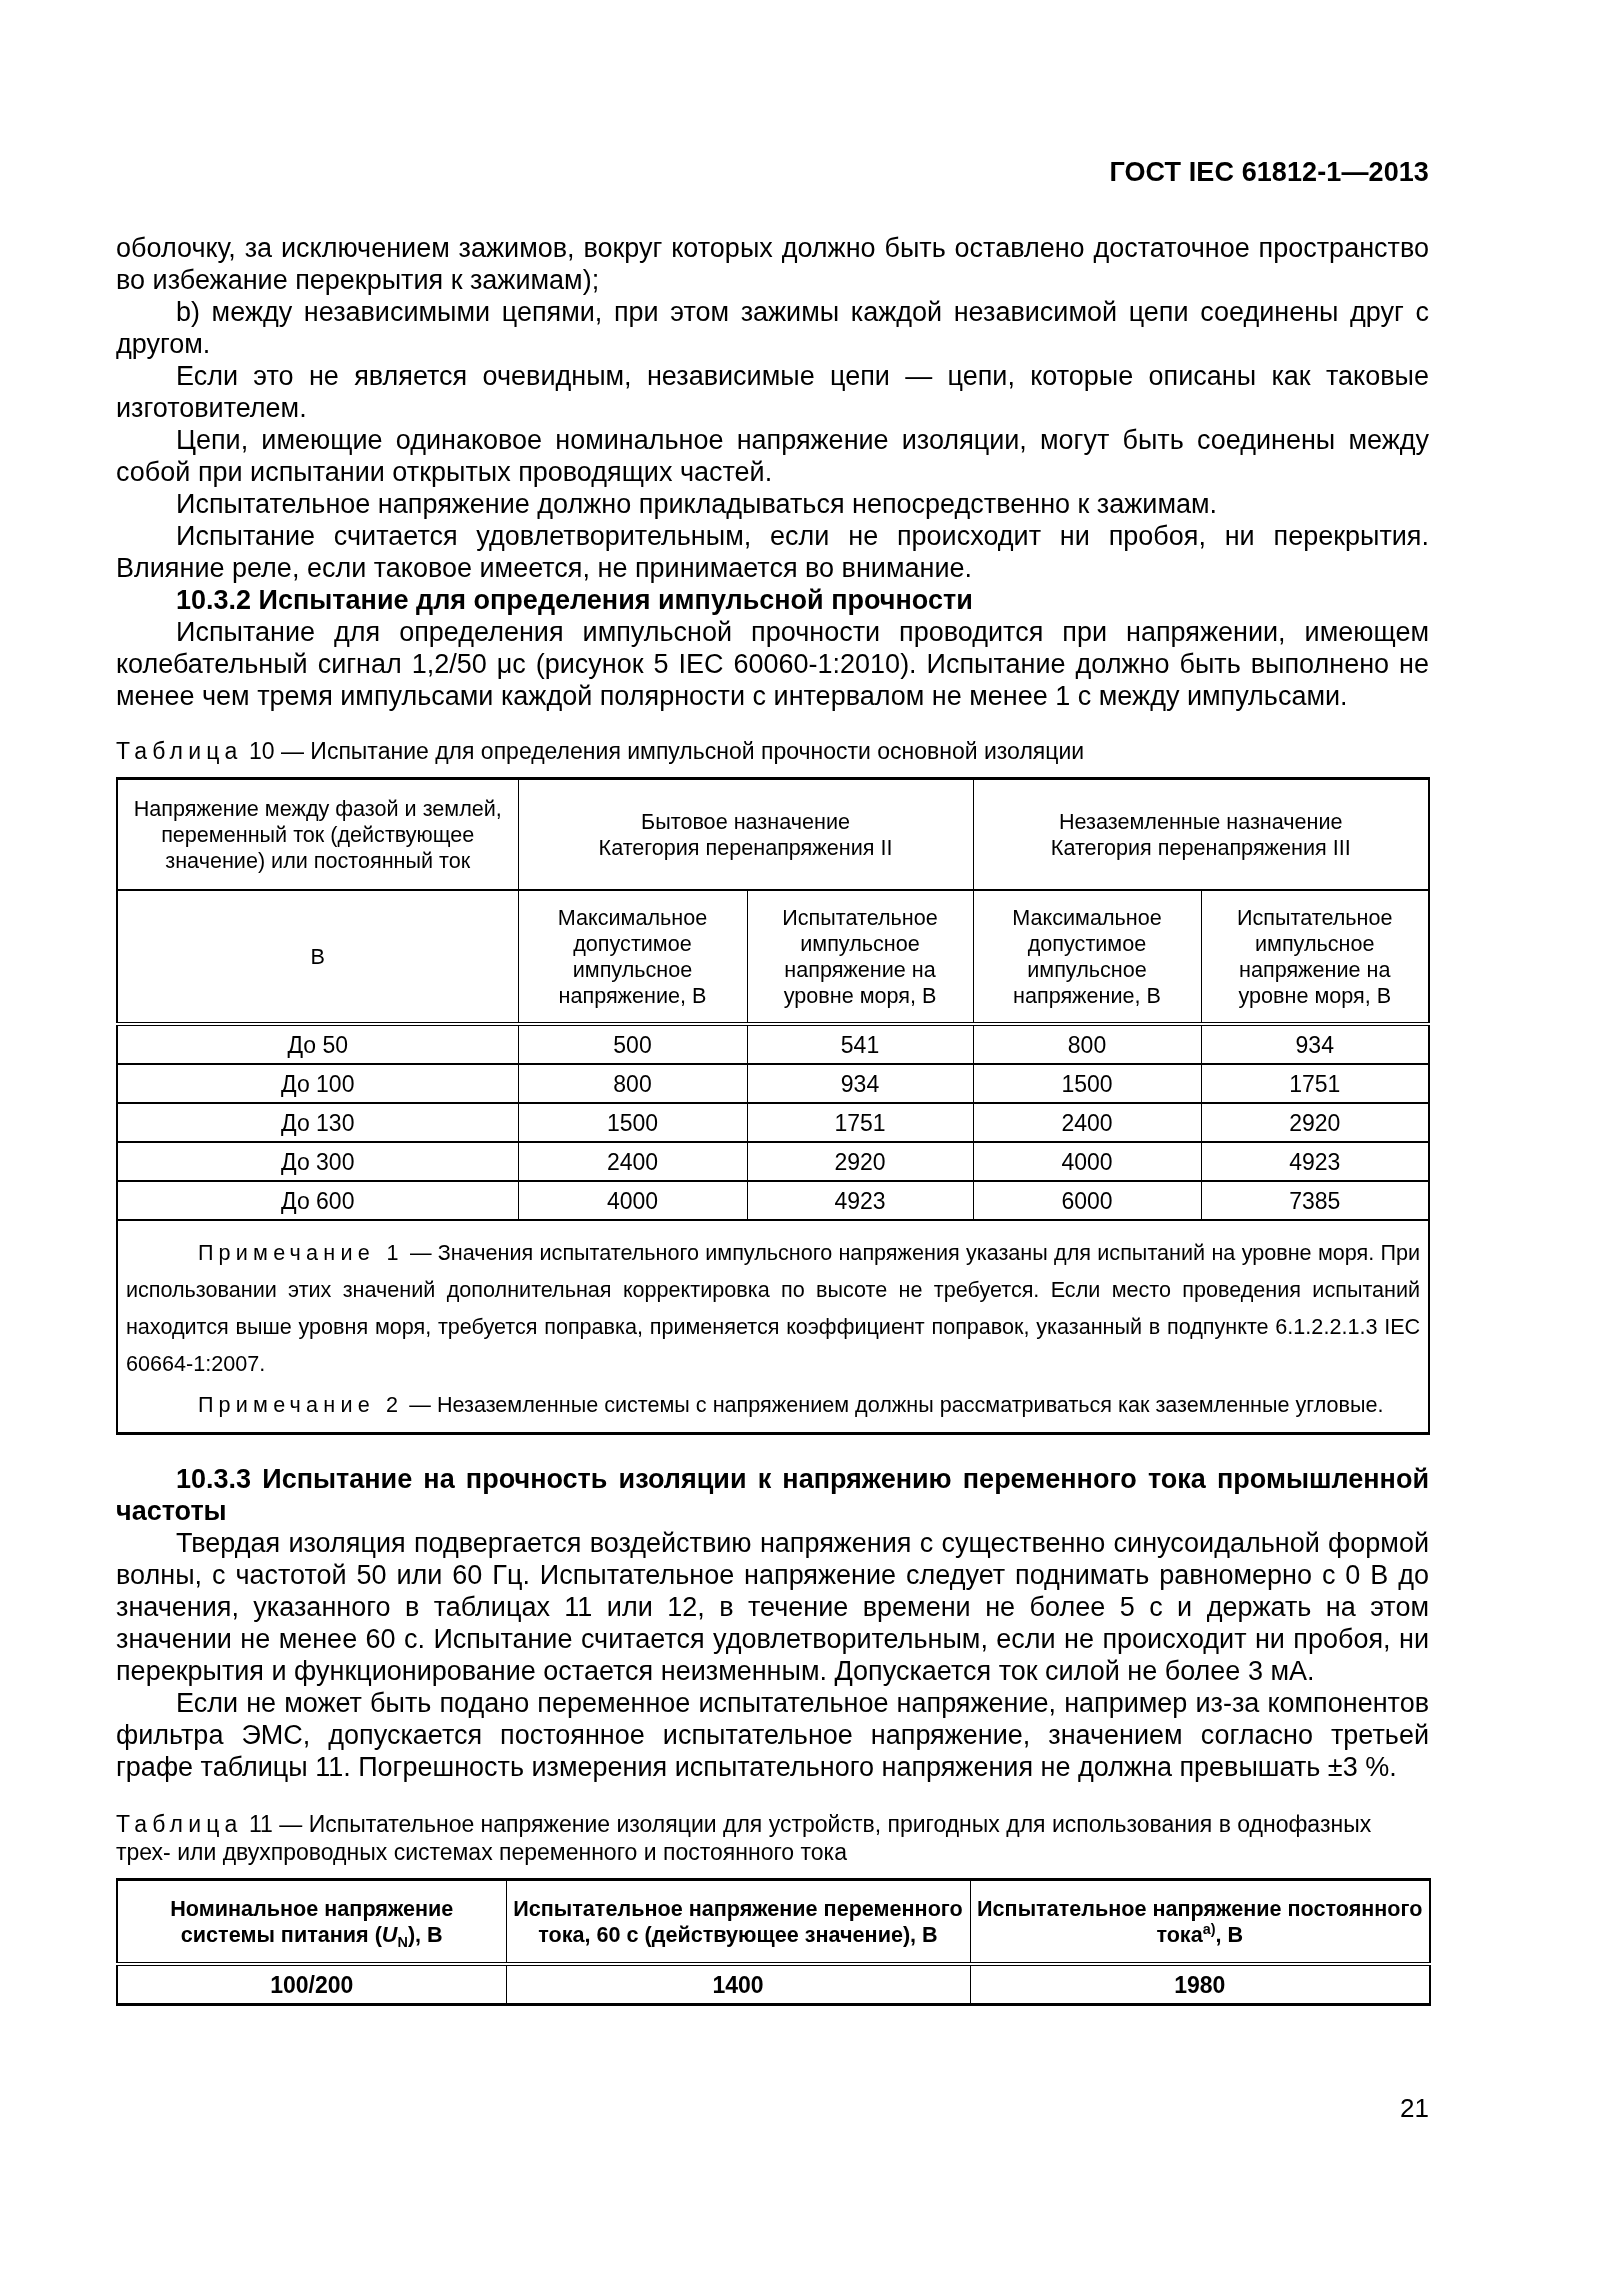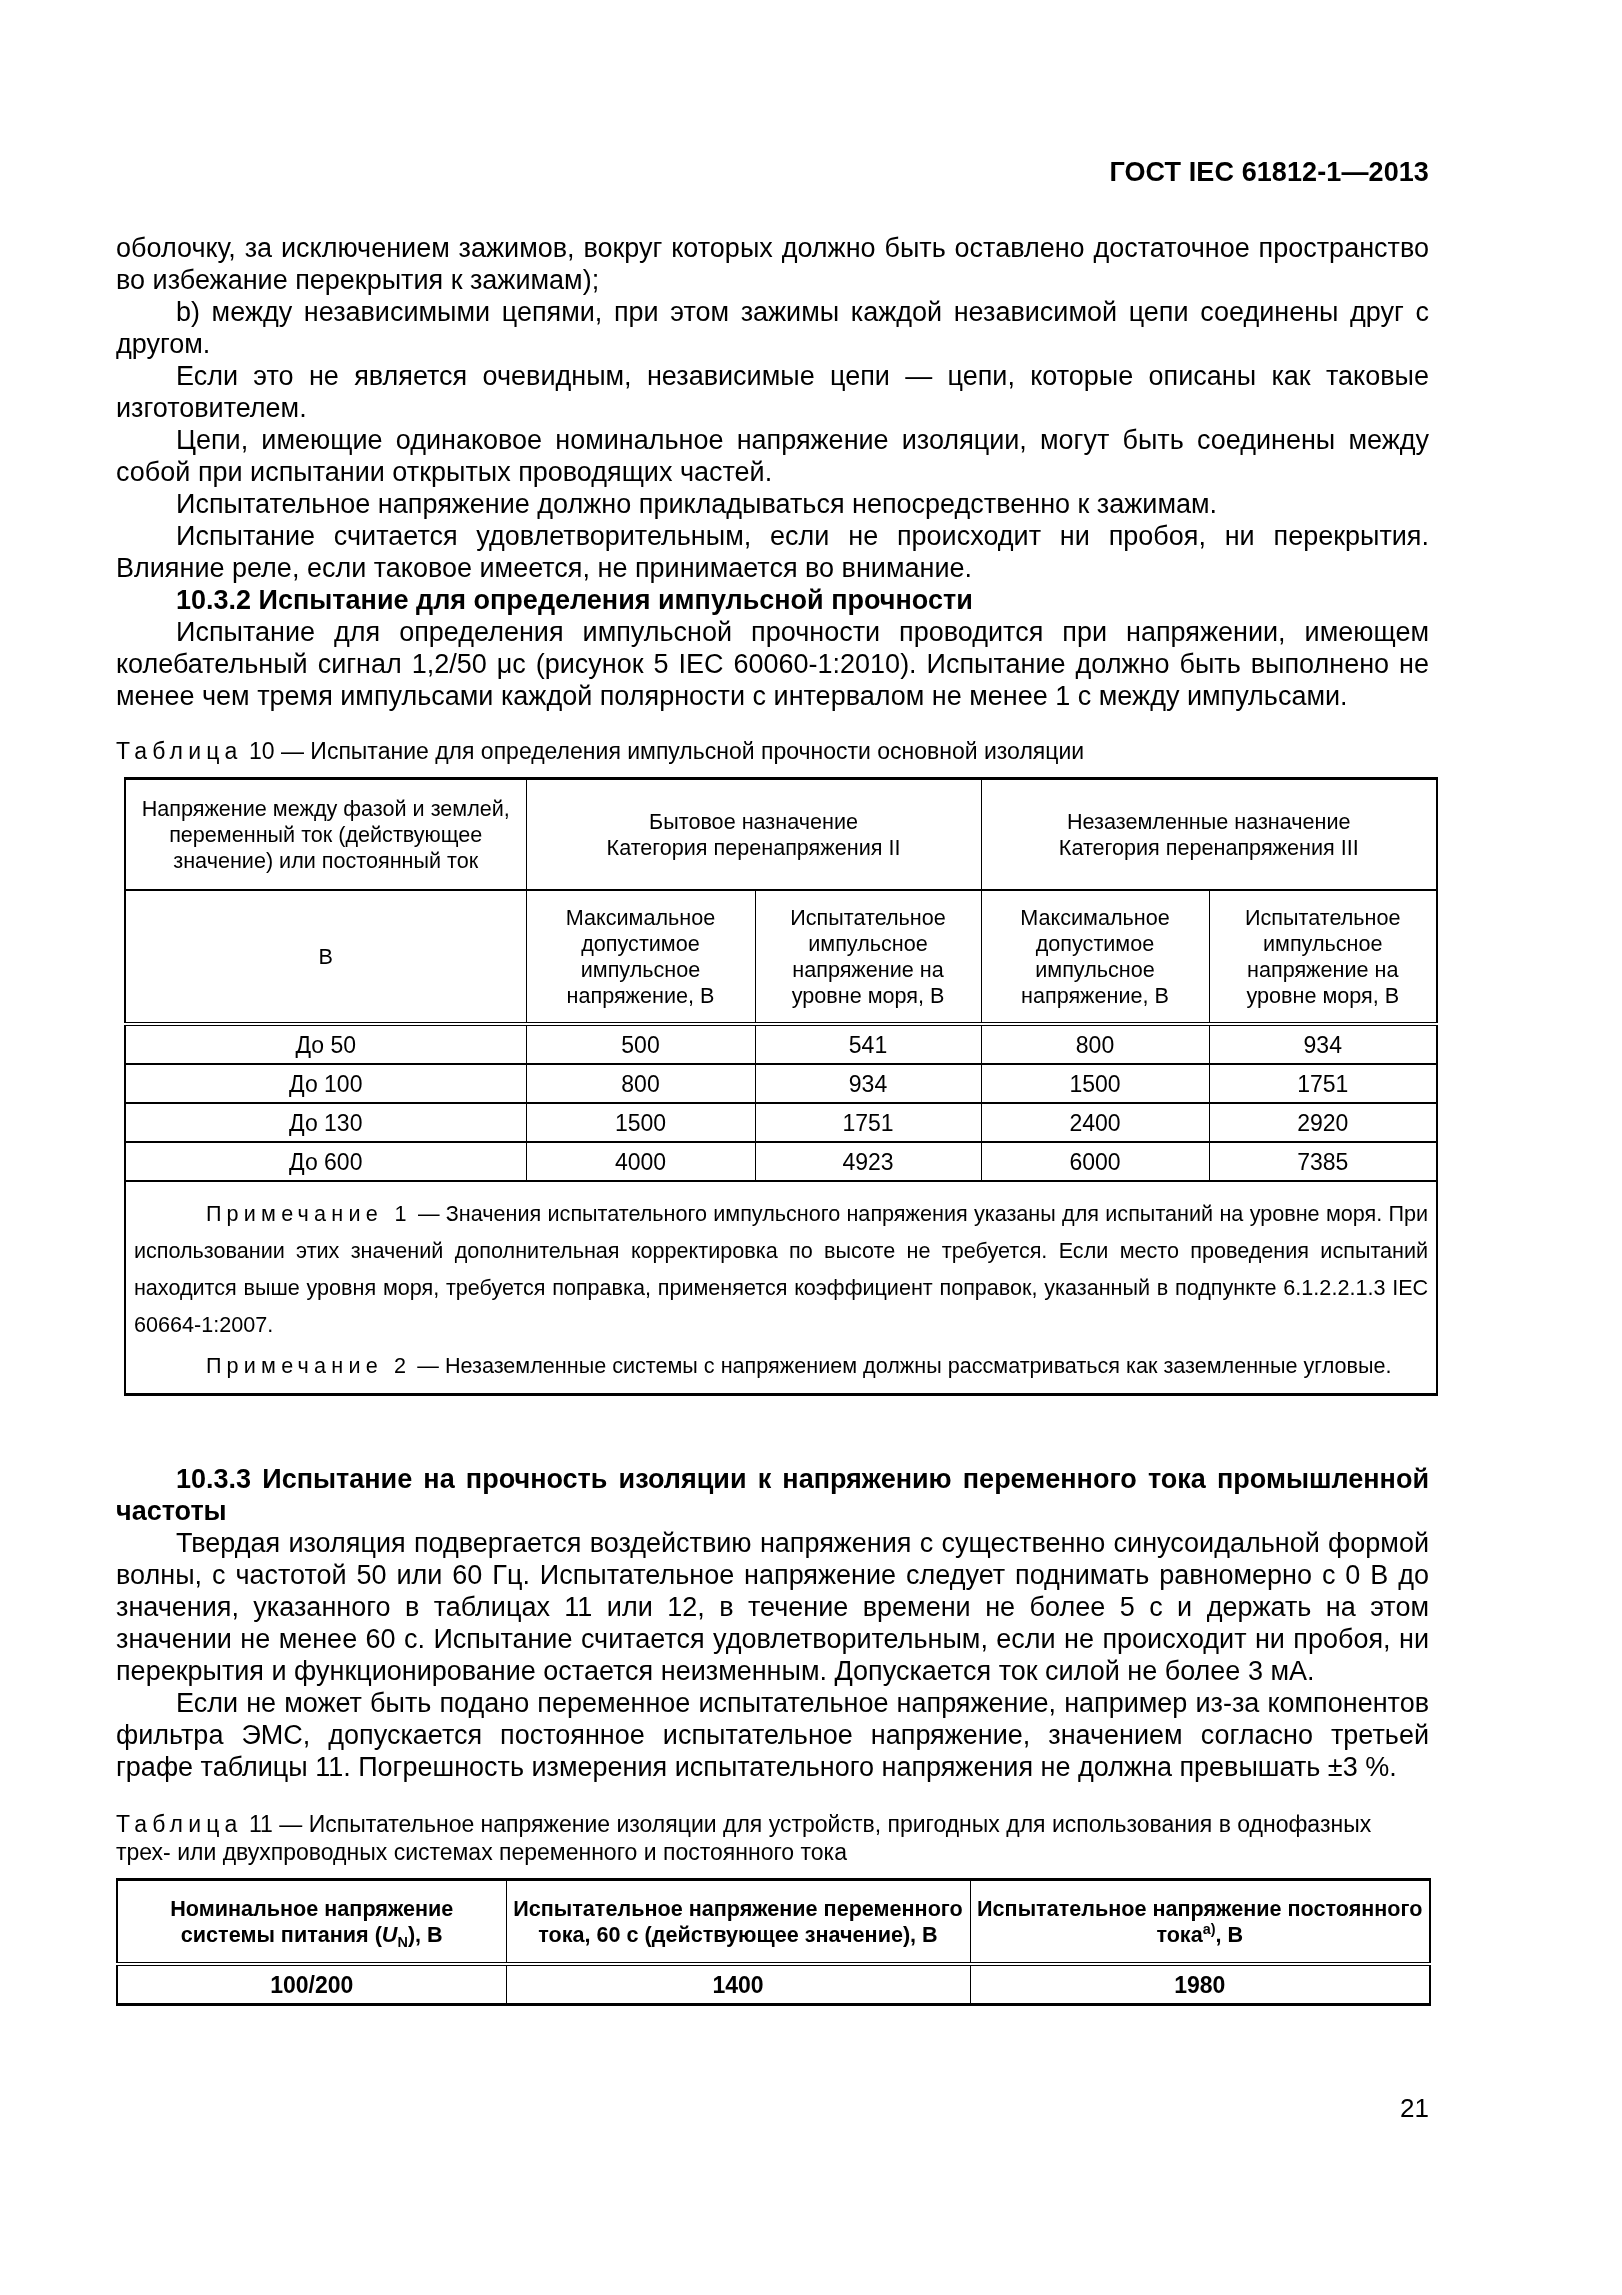--- a/index.html
+++ b/index.html
@@ -8,21 +8,21 @@
   .page-header { position: absolute; top: 157px; right: 194px; font-weight: bold; font-size: 27px; letter-spacing: 0.1px; }
   .body-text { position: absolute; left: 116px; width: 1313px; font-size: 27px; line-height: 32px; }
   .body-text p { margin: 0; text-align: justify; text-align-last: left; }
   .indent { text-indent: 60px; }
   .hdr { font-weight: bold; text-indent: 60px; }
   .caption { position: absolute; left: 116px; width: 1313px; font-size: 23px; line-height: 28px; }
   .spaced { letter-spacing: 5.2px; }
 
   table { position: absolute; border-collapse: collapse; font-size: 21.6px; table-layout: fixed; }
   td { border: 1.3px solid #000; text-align: center; vertical-align: middle; padding: 0 6.5px; line-height: 26px; }
-  .t10 { left: 116px; top: 777px; width: 1313px; margin-left: 8px; }
+  .t10 { left: 116px; top: 777px; width: 1313px; }
   .t10 .topline td { border-top: 3.3px solid #000; }
   .t10 .hdr-split td { border-top: 2.6px solid #000; }
   .t10 .dbl td { border-bottom: 4.6px double #000; }
   .t10 .row td { border-top: 2px solid #000; height: 37px; font-size: 23px; }
   .t10 .notes td { border-top: 2.6px solid #000; border-bottom: 3.3px solid #000; text-align: justify; font-size: 21.6px; line-height: 37px; padding: 13px 7.9px 9.2px 7.9px; }
   .t10 .notes p { margin: 0; text-indent: 72px; text-align: justify; text-align-last: left; }
   .t10 .notes p + p { margin-top: 3.9px; }
   .edge-l { border-left: 2px solid #000 !important; }
   .edge-r { border-right: 2px solid #000 !important; }
 
@@ -96,20 +96,27 @@
     <td class="edge-r">1751</td>
   </tr>
   <tr class="row">
     <td class="edge-l">До 130</td>
     <td>1500</td>
     <td>1751</td>
     <td>2400</td>
     <td class="edge-r">2920</td>
   </tr>
   <tr class="row">
+    <td class="edge-l">До 300</td>
+    <td>2400</td>
+    <td>2920</td>
+    <td>4000</td>
+    <td class="edge-r">4923</td>
+  </tr>
+  <tr class="row">
     <td class="edge-l">До 600</td>
     <td>4000</td>
     <td>4923</td>
     <td>6000</td>
     <td class="edge-r">7385</td>
   </tr>
   <tr class="notes">
     <td colspan="5" class="edge-l edge-r">
       <p><span class="spaced">Примечание 1</span><span> — Значения испытательного импульсного напряжения указаны для испытаний на уровне моря. При использовании этих значений дополнительная корректировка по высоте не требуется. Если место проведения испытаний находится выше уровня моря, требуется поправка, применяется коэффициент поправок, указанный в подпункте 6.1.2.2.1.3 IEC 60664-1:2007.</span></p>
       <p><span class="spaced">Примечание 2</span><span> — Незаземленные системы с напряжением должны рассматриваться как заземленные угловые.</span></p>

